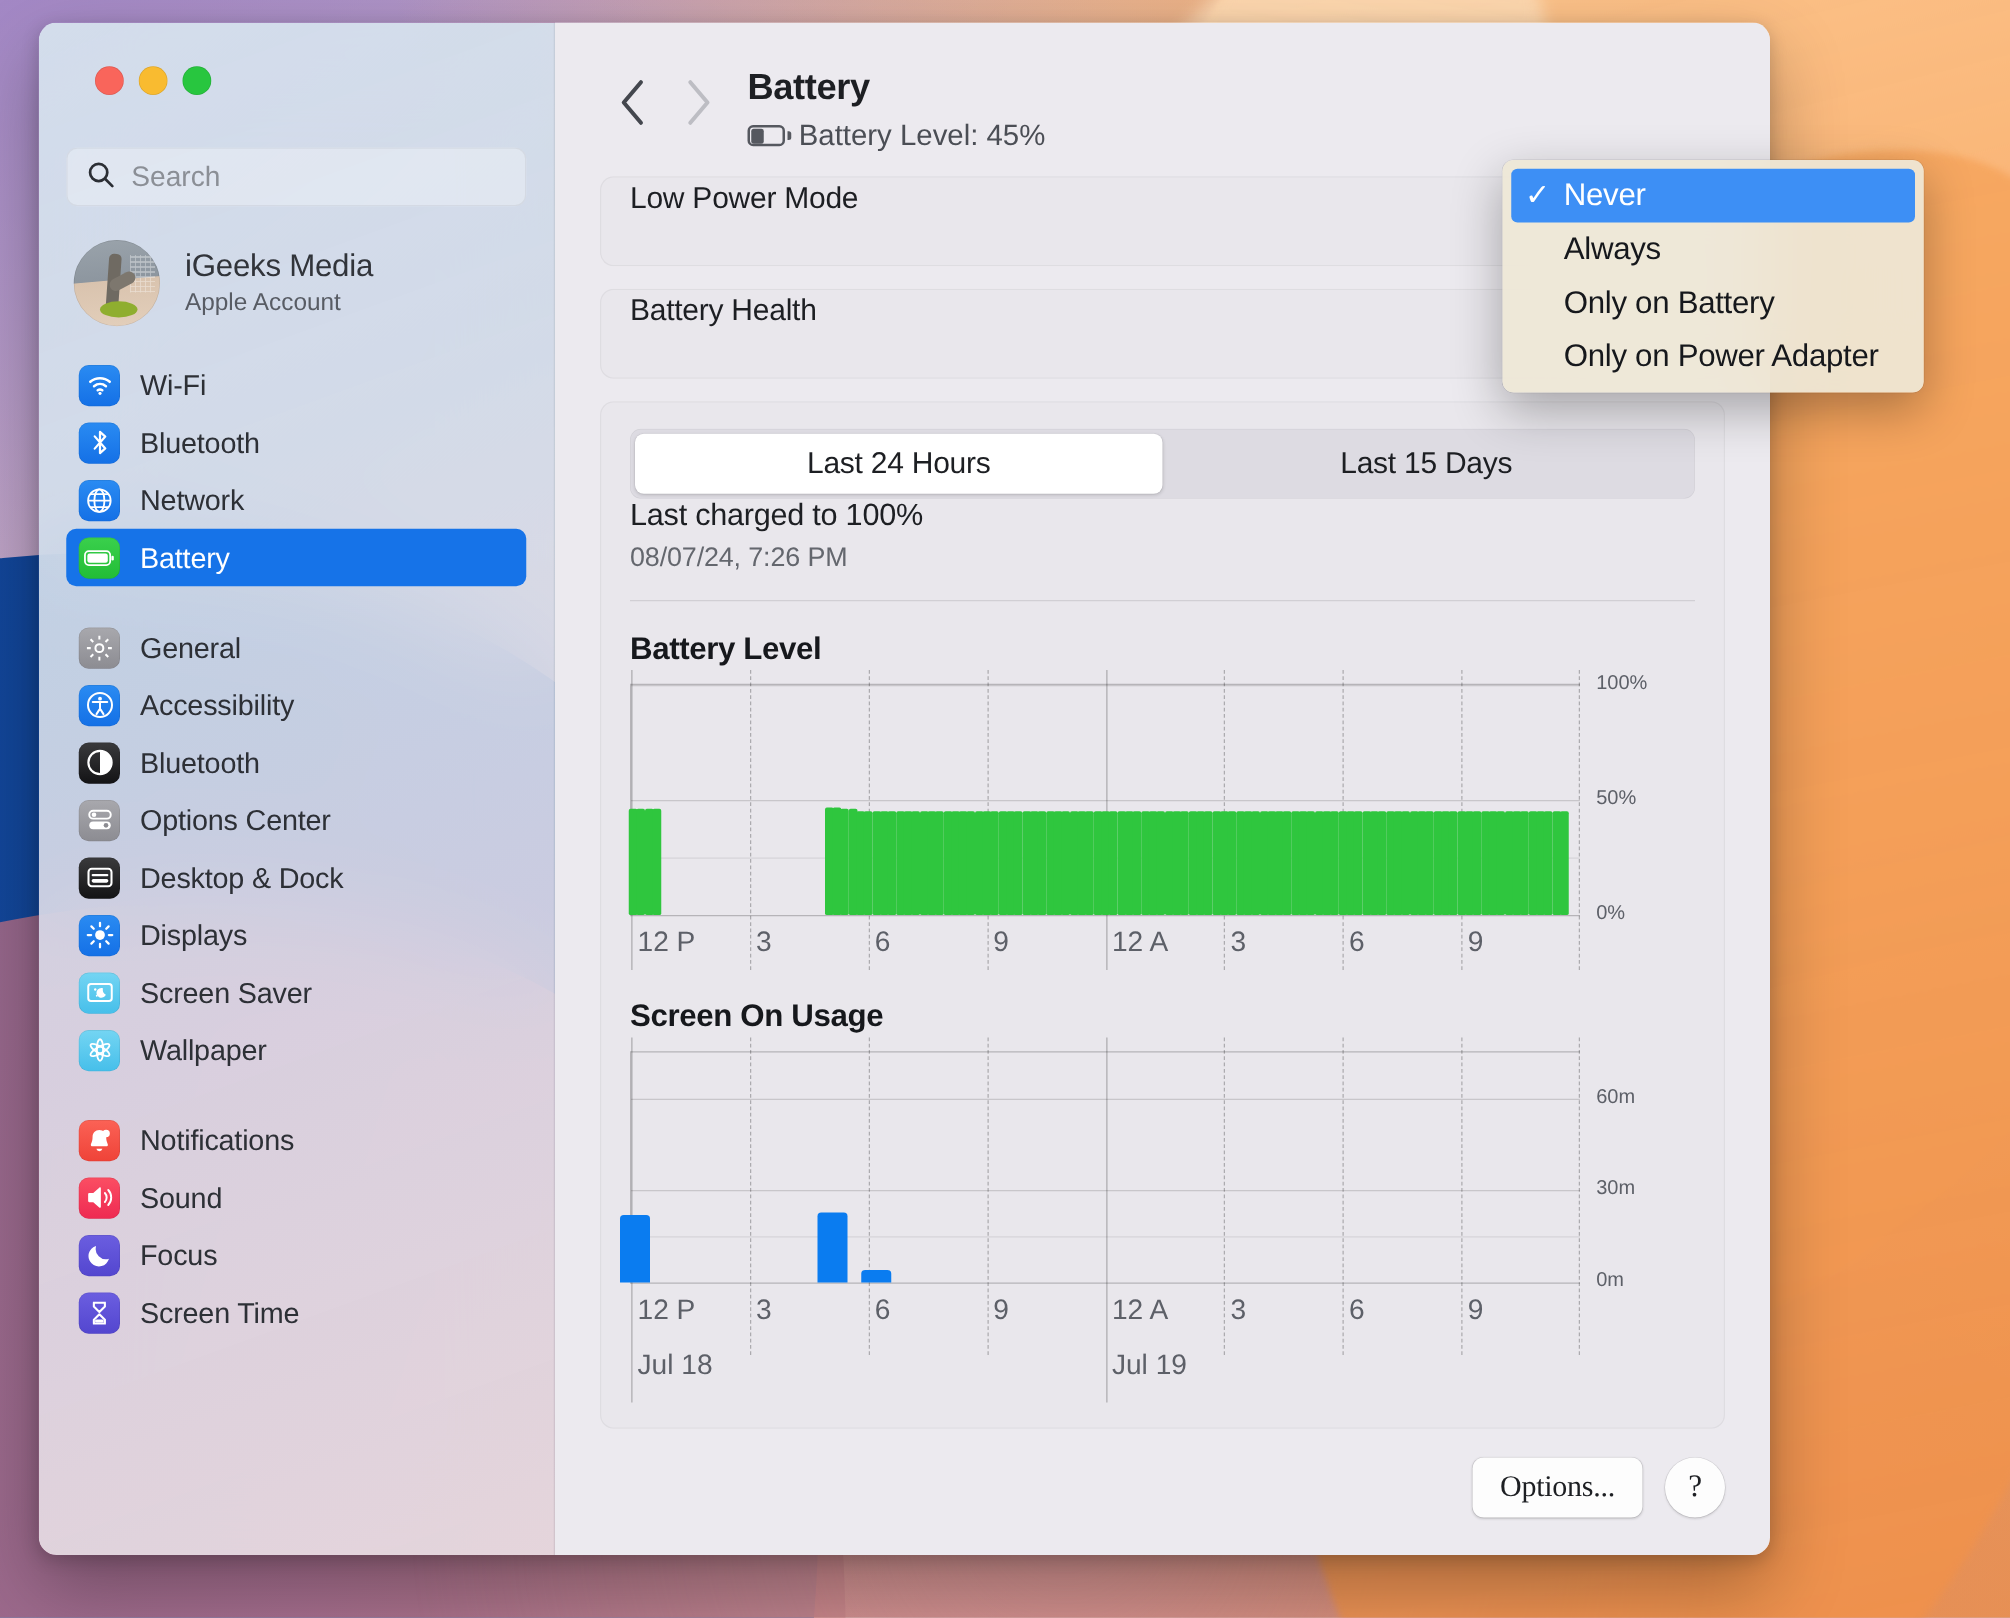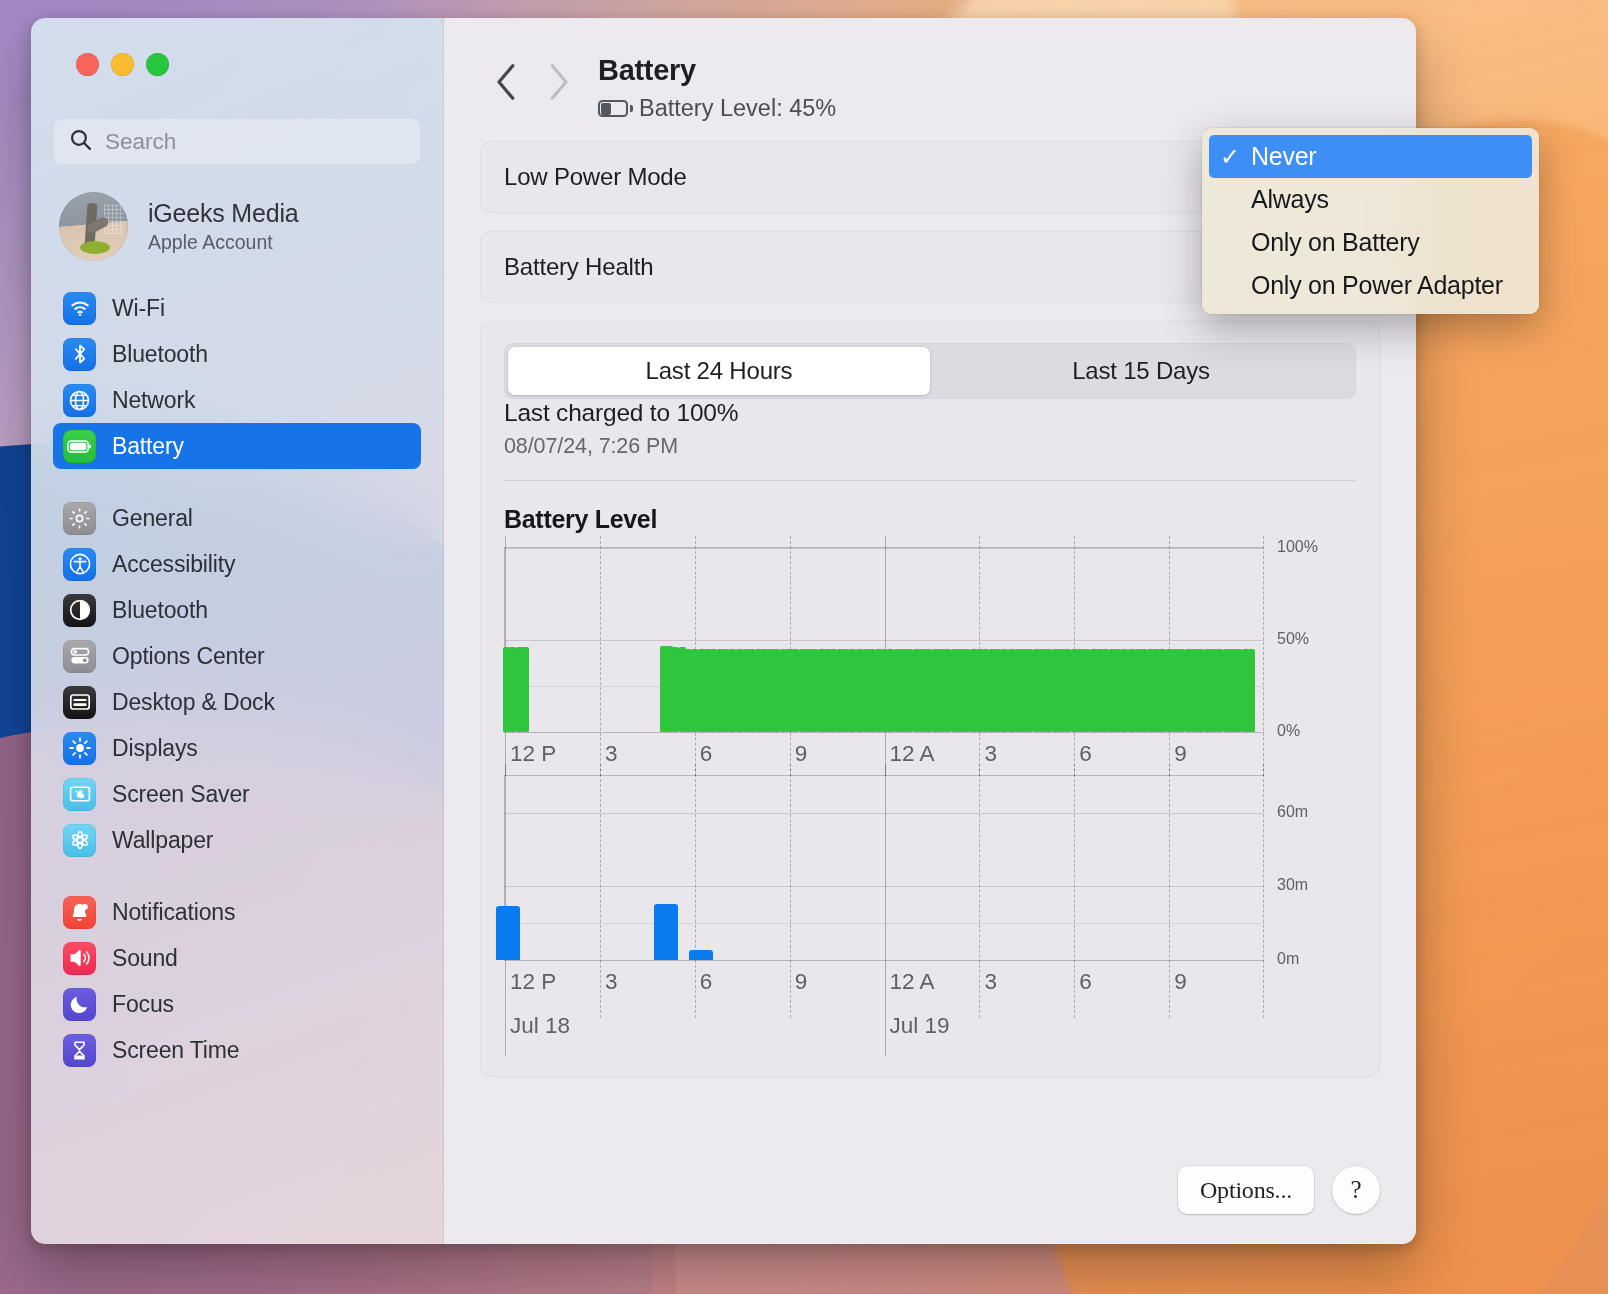--- a/index.html
+++ b/index.html
@@ -153,21 +153,21 @@
   .batt-glyph .nub {
     position:absolute; right:-4.5px; top:5px; width:3px; height:7px;
     background:#55585f; border-radius:0 2px 2px 0;
   }
 
   #detail-body { padding:19px 36px 0 36px; flex:1; }
   .card {
     background:#e9e7ec; border-radius:11px;
     box-shadow:inset 0 0 0 1px rgba(0,0,0,.045);
   }
-  .row-card { height:72px; display:flex; align-items:center; padding:14px 24px; }
+  .row-card { height:72px; display:flex; align-items:flex-start; padding:4px 24px; }
   .row-card .rl { font-size:24px; color:#1d1f23; letter-spacing:-.2px; }
   .card + .card { margin-top:18px; }
 
   .chart-card { margin-top:18px; padding:22px 24px 28px; }
 
   
   .segmented {
     height:56px; background:#dddbe2; border-radius:9px;
     display:flex; padding:4px; box-shadow:inset 0 0 0 .5px rgba(0,0,0,.05);
   }
@@ -633,20 +633,21 @@
             <div class="xlab" style="left: 6px;">12 P</div>
             <div class="xlab" style="left: 100.875px;">3</div>
             <div class="xlab" style="left: 195.75px;">6</div>
             <div class="xlab" style="left: 290.625px;">9</div>
             <div class="xlab" style="left: 385.5px;">12 A</div>
             <div class="xlab" style="left: 480.375px;">3</div>
             <div class="xlab" style="left: 575.25px;">6</div>
             <div class="xlab" style="left: 670.125px;">9</div>
           </div>
 
+        <div class="chart-title">Screen On Usage</div>
         <div class="plot-wrap">
           <div class="plot usage" id="plot-usage">
               <div class="hline" style="top: 110.4px;"></div>
               <div class="hline" style="top: 36.8px;"></div>
               <div class="hline" style="top: 147.2px; opacity: 0.55;"></div>
               <div class="vsolid" style="left: 0px;"></div>
               <div class="vdash" style="left: 94.875px;"></div>
               <div class="vdash" style="left: 189.75px;"></div>
               <div class="vdash" style="left: 284.625px;"></div>
               <div class="vsolid" style="left: 379.5px;"></div>

